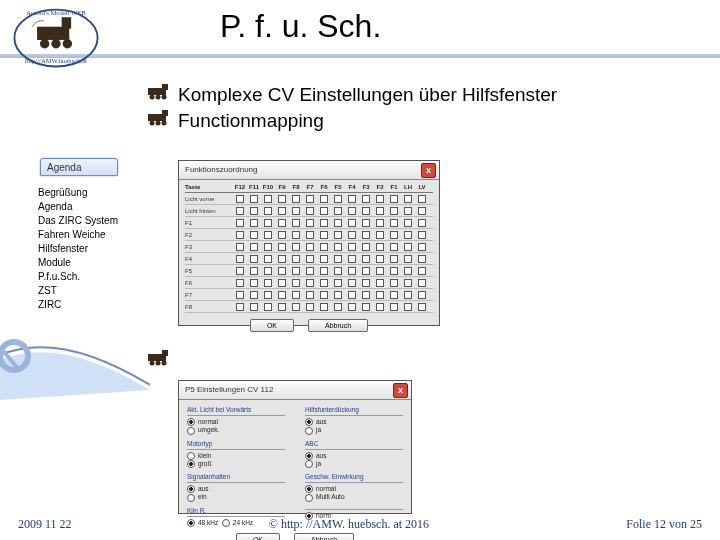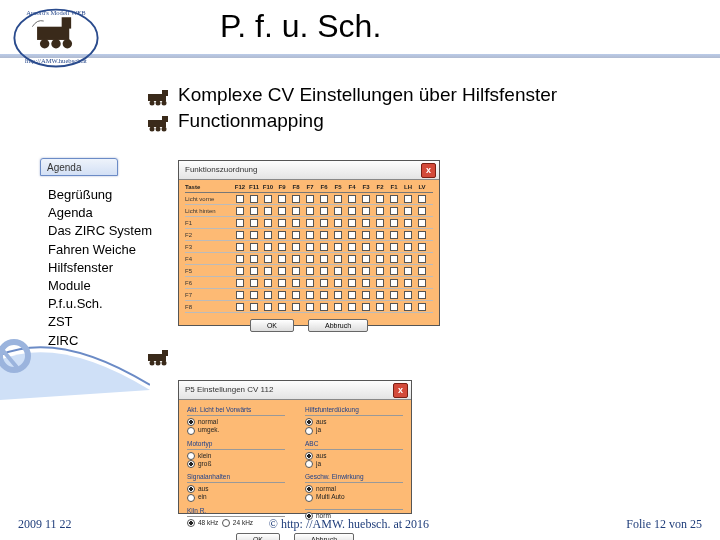--- a/index.html
+++ b/index.html
@@ -3,28 +3,28 @@
 <meta charset="utf-8">
 <style>
 html,body{margin:0;padding:0;width:720px;height:540px;font-family:Arial,Helvetica,sans-serif;background:#fff;color:#000;overflow:hidden}
 .slide{position:relative;width:720px;height:540px}
 .logo{position:absolute;left:8px;top:4px;width:96px;height:70px}
 .logo svg{width:96px;height:70px}
 .title{position:absolute;left:220px;top:8px;font-size:32px;color:#000000}
 .title-rule{position:absolute;left:0;top:54px;width:720px;height:4px;background:linear-gradient(#3b6bbf,#1f3d7a);opacity:.35}
 .decor-bottom{position:absolute;left:0;top:330px;width:150px;height:70px}
 .agenda-tab{position:absolute;left:40px;top:158px;width:70px;height:16px;border:1px solid #6b8bc6;border-radius:3px 3px 0 0;background:linear-gradient(#eef3fb,#d3e0f5);font-size:10px;color:#333;display:flex;align-items:center;padding-left:6px;box-shadow:0 0 2px rgba(60,90,160,.5)}
-.agenda-list{position:absolute;left:48px;top:186px;font-size:13px;line-height:1.4;color:#000}
+.agenda-list{position:absolute;left:38px;top:186px;font-size:10px;line-height:1.4;color:#000}
 .agenda-list div{white-space:nowrap}
 .bullets{position:absolute;left:146px;top:84px;width:560px}
-.b-item{display:flex;align-items:flex-end;margin-bottom:4px}
+.b-item{display:flex;align-items:flex-start;margin-bottom:4px}
 .b-icon{width:26px;height:16px;margin-right:6px;flex:0 0 26px}
 .b-text{font-size:19px;color:#000}
 .bullets2{position:absolute;left:146px;top:350px;width:560px}
-.thumb{position:absolute;border:1px solid #555;background:#fdba74}
+.thumb{position:absolute;border:1px solid #555;background:#e5e5e5}
 .fm-win{left:178px;top:160px;width:260px;height:164px}
 .cv-win{left:178px;top:380px;width:232px;height:132px}
 .tb{height:18px;background:linear-gradient(#fdfdfd,#e4e4e4);border-bottom:1px solid #888;position:relative}
 .tb .tlabel{font-size:8px;color:#333;position:absolute;left:6px;top:4px}
 .tb .cls{position:absolute;right:3px;top:2px;width:13px;height:13px;background:#d34a3a;border:1px solid #7a1f14;border-radius:2px;color:#fff;font-size:9px;line-height:12px;text-align:center;font-weight:bold}
 .fm-body{padding:4px 6px 0 6px}
 .fm-head{display:flex;font-size:6px;font-weight:bold;color:#222;border-bottom:1px solid #777;padding-bottom:2px}
 .fm-head .rh{width:48px}
 .fm-head .ch{width:14px;text-align:center}
 .fm-row{display:flex;align-items:center;border-bottom:1px solid #bbb;height:11px}

